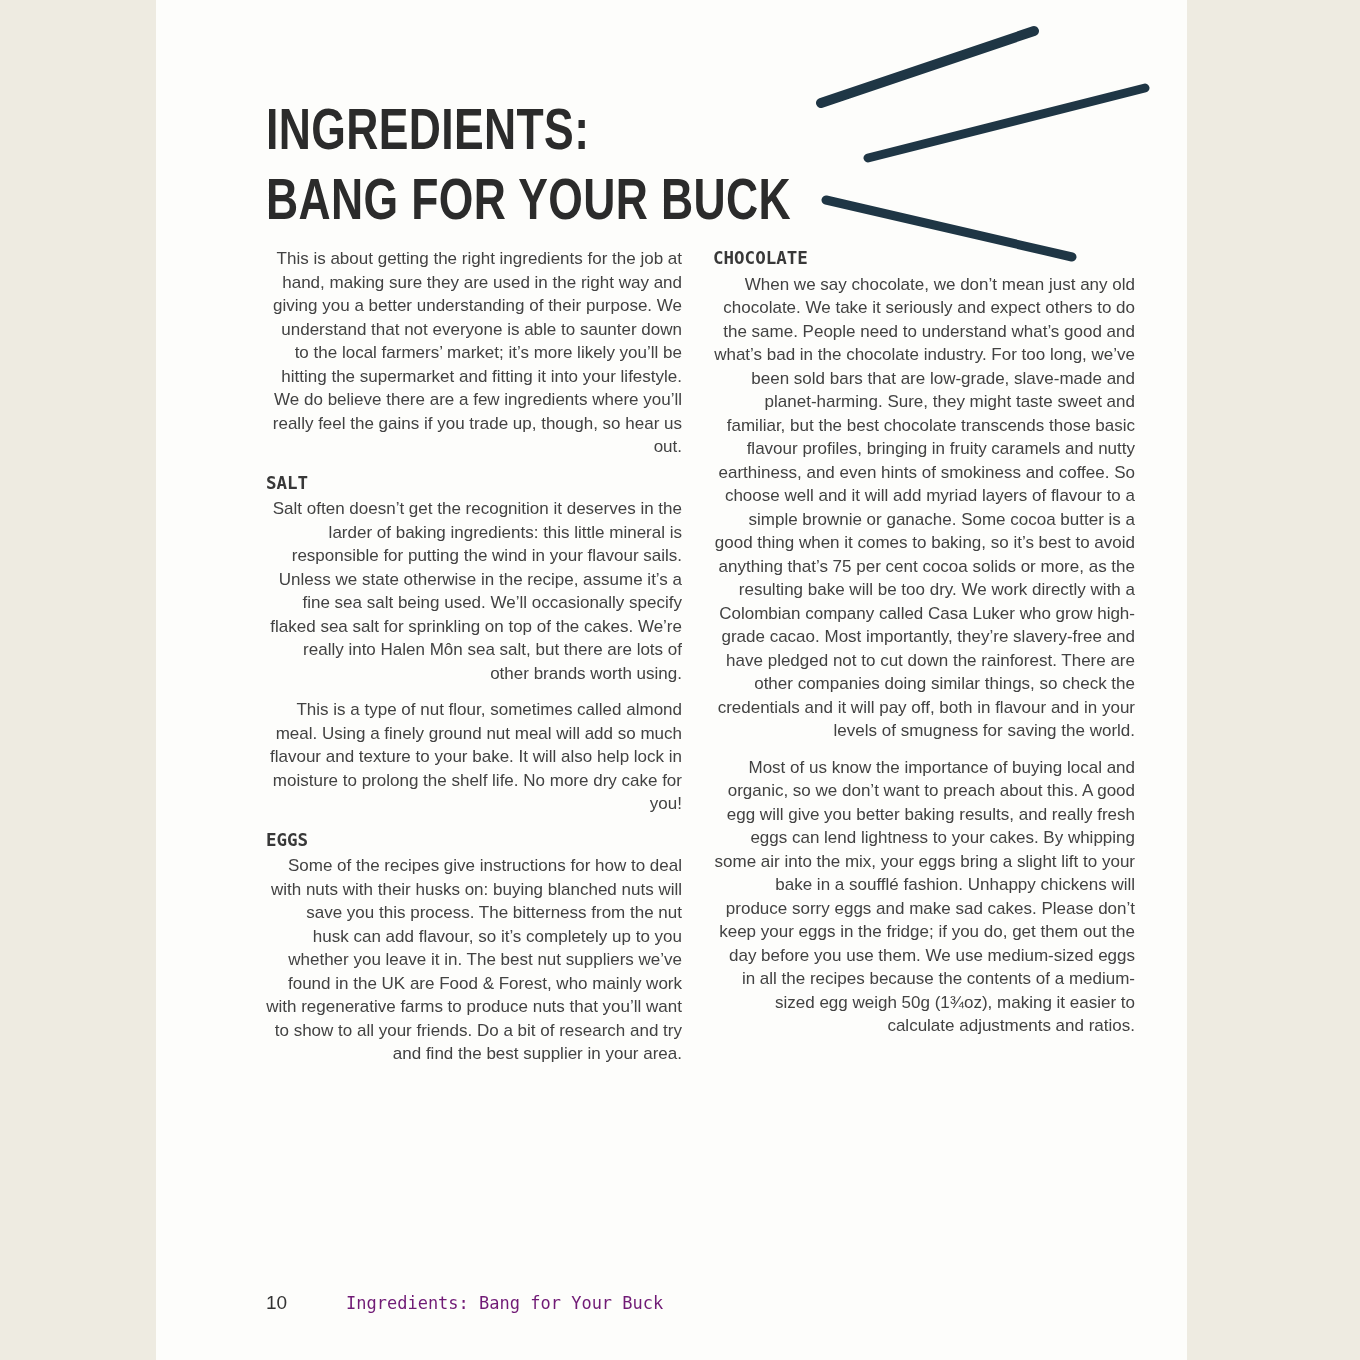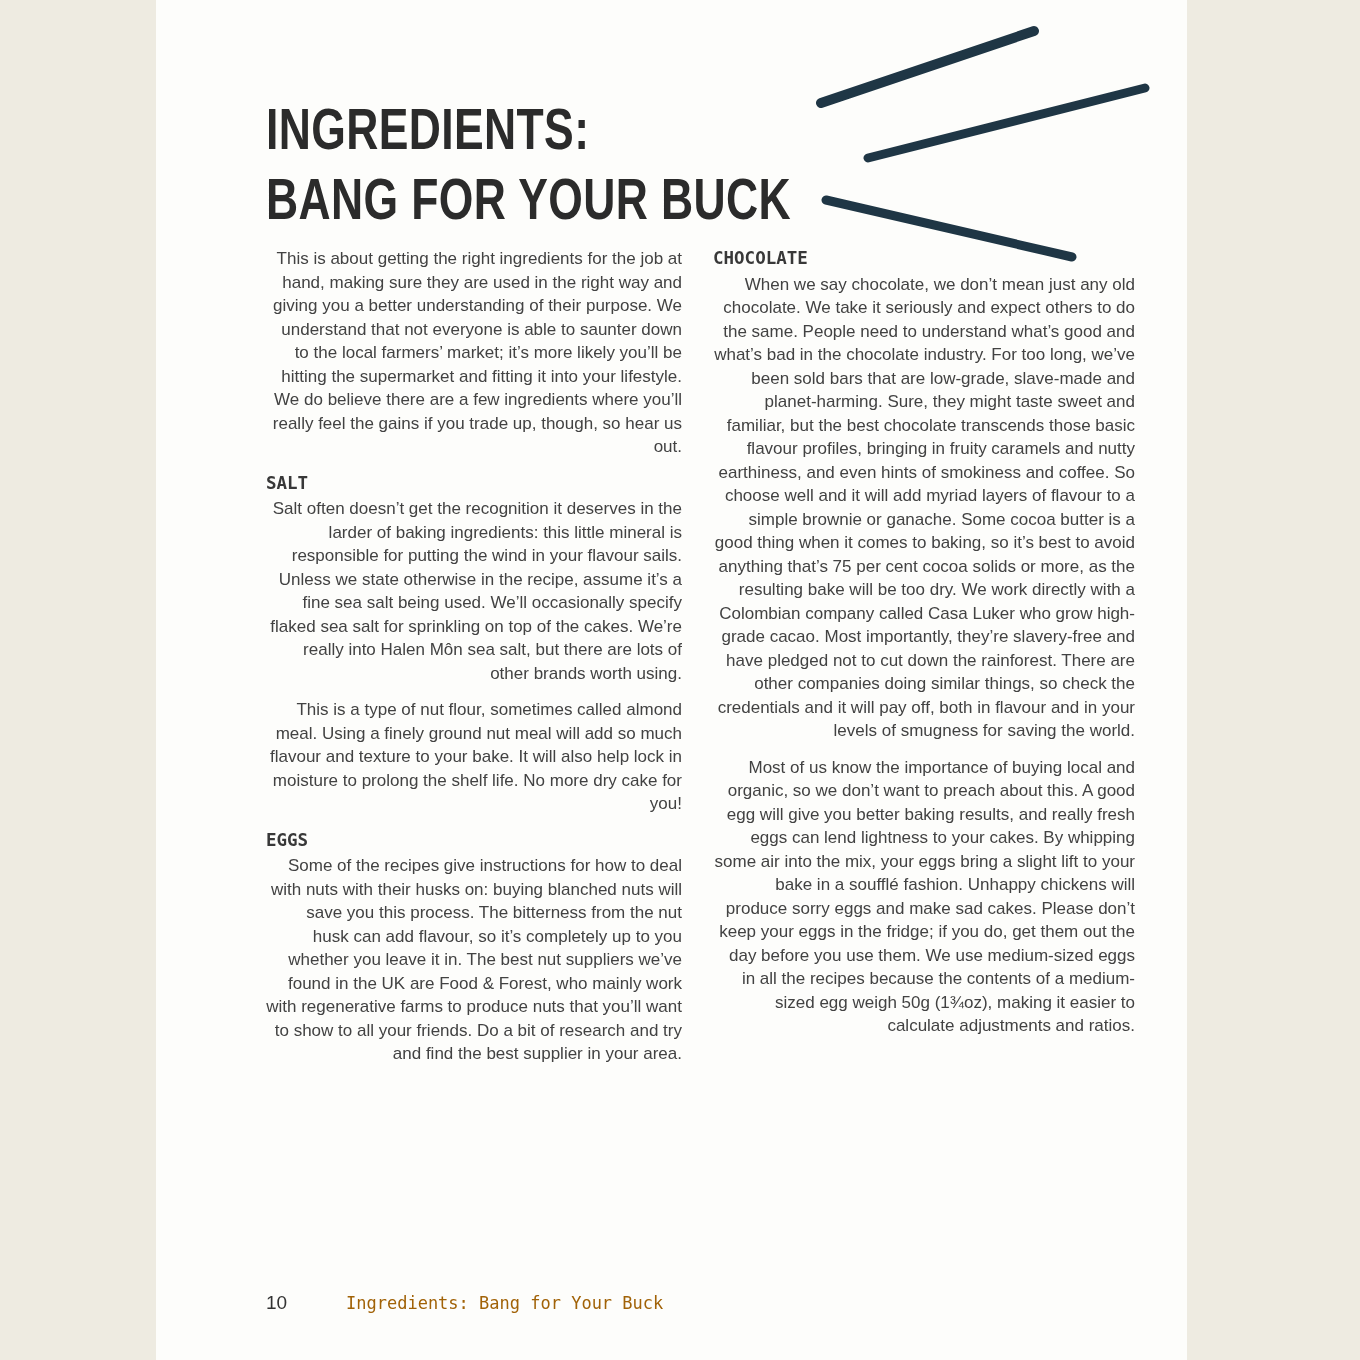--- a/index.html
+++ b/index.html
@@ -72,21 +72,21 @@
   .pagenum {
     display: inline-block;
     width: 80px;
     font-weight: normal;
     font-size: 19px;
     color: #333333;
   }
   .running {
     font-family: "DejaVu Sans Mono", monospace;
     font-size: 17px;
-    color: #a16207;
+    color: #701a75;
   }
 </style>
 </head>
 <body style="--bg: #eeebe1; --paper: #fdfdfb; --title: #2b2b2b; --body: #424242;">
 
 <div class="paper">
 
   <h1 class="title"><span>INGREDIENTS:</span><br><span>BANG FOR YOUR BUCK</span></h1>
 
   <svg class="scribbles" viewBox="0 0 372 252">

